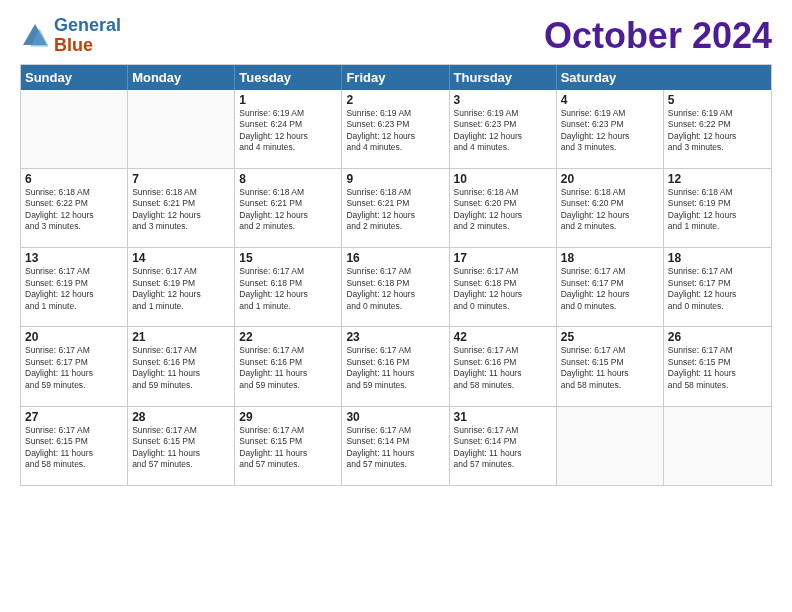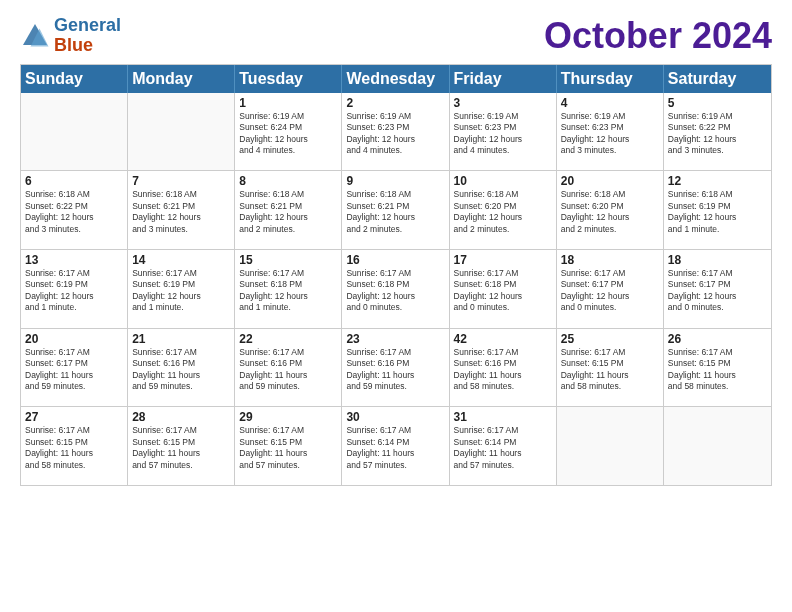--- a/index.html
+++ b/index.html
@@ -59,21 +59,21 @@
       border: 1px solid #ccc;
     }
     .cal-header-row {
       display: grid;
       grid-template-columns: repeat(7, 1fr);
       background: #2d6fa5;
     }
     .cal-header-cell {
       color: #fff;
       font-weight: bold;
-      font-size: 16px;
+      font-size: 13px;
       padding: 5px 4px;
       border-right: 1px solid #5090c0;
       text-align: left;
     }
     .cal-header-cell:last-child { border-right: none; }
     .cal-body {
       flex: 1;
       display: flex;
       flex-direction: column;
     }
@@ -126,21 +126,20 @@
     <div class="title-block">
       <div class="month-title">October 2024</div>
     </div>
   </div>
 
   <div class="calendar">
     <div class="cal-header-row">
     <div class="cal-header-cell">Sunday</div>
         <div class="cal-header-cell">Monday</div>
         <div class="cal-header-cell">Tuesday</div>
-        <div class="cal-header-cell">Wednesday</div>
         <div class="cal-header-cell">Friday</div>
         <div class="cal-header-cell">Thursday</div>
         <div class="cal-header-cell">Saturday</div>
       </div>
     <div class="cal-body">
     <div class="cal-row">
           <div class="cal-cell empty"></div>
           <div class="cal-cell empty"></div>
           <div class="cal-cell">
             <div class="day-num">1</div>

